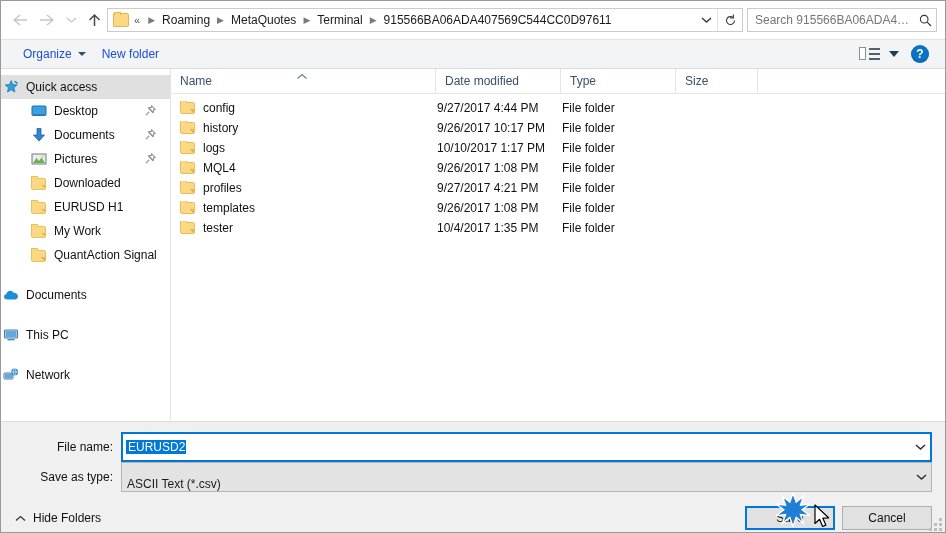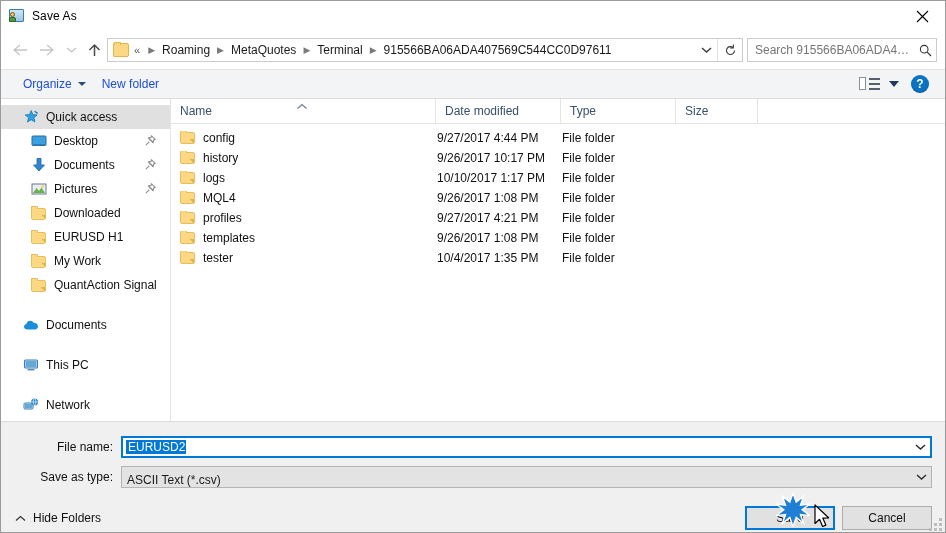--- a/index.html
+++ b/index.html
@@ -243,21 +243,21 @@
     overflow: hidden;
   }
   .side-item {
     height: 24px;
     display: flex; align-items: center;
     font-size: 12px; color: #111;
     padding-left: 14px;
     position: relative;
     box-sizing: border-box;
   }
-  .side-item.root { padding-left: 22px; }
+  .side-item.root { padding-left: 2px; }
   .side-item.child { padding-left: 30px; }
   .side-item.selected { background: #e0e0e0; }
   .side-ico {
     width: 16px; height: 16px;
     margin-right: 7px; flex: 0 0 auto;
     position: relative;
   }
   .side-label { white-space: nowrap; }
   .pin {
     position: absolute; right: 14px; top: 6px;
@@ -371,21 +371,21 @@
   }
   .frm-label {
     width: 120px;
     text-align: right;
     padding-right: 8px;
     font-size: 12px; color: #111;
     box-sizing: border-box;
   }
   .combo {
     flex: 1 1 auto;
-    height: 22px;
+    height: 30px;
     margin-right: 13px;
     display: flex; align-items: center;
     box-sizing: border-box;
     border: 1px solid #b5b5b5;
     background: #ffffff;
   }
   .combo.focused { border: 2px solid #0078d7; }
   .combo .val {
     flex: 1 1 auto;
     font-size: 12px;
@@ -456,33 +456,20 @@
     left: 813px; top: 503px;
     width: 18px; height: 26px;
     pointer-events: none;
   }
 </style>
 </head>
 <body>
 
 <div class="dialog">
 
-  <div class="titlebar">
-    <div class="title-icon">
-      <div class="pic"></div>
-        <div class="head"></div>
-        <div class="body"></div>
-    </div>
-    <div class="title-text">Save As</div>
-    <div class="close-btn">
-      <svg width="13" height="13" viewBox="0 0 13 13">
-          <path d="M1 1 L12 12 M12 1 L1 12" stroke="#000" stroke-width="1.1" fill="none"></path>
-        </svg>
-    </div>
-  </div>
 
   <div class="navbar">
     <div class="nav-btn arrow-back">
       <svg width="17" height="14" viewBox="0 0 17 14">
           <path d="M9 2 L3 7 L9 12 M3 7 L16 7" stroke="currentColor" stroke-width="1.3" fill="none"></path>
         </svg>
     </div>
     <div class="nav-btn arrow-fwd">
       <svg width="17" height="14" viewBox="0 0 17 14">
           <path d="M8 2 L14 7 L8 12 M1 7 L14 7" stroke="currentColor" stroke-width="1.3" fill="none"></path>

